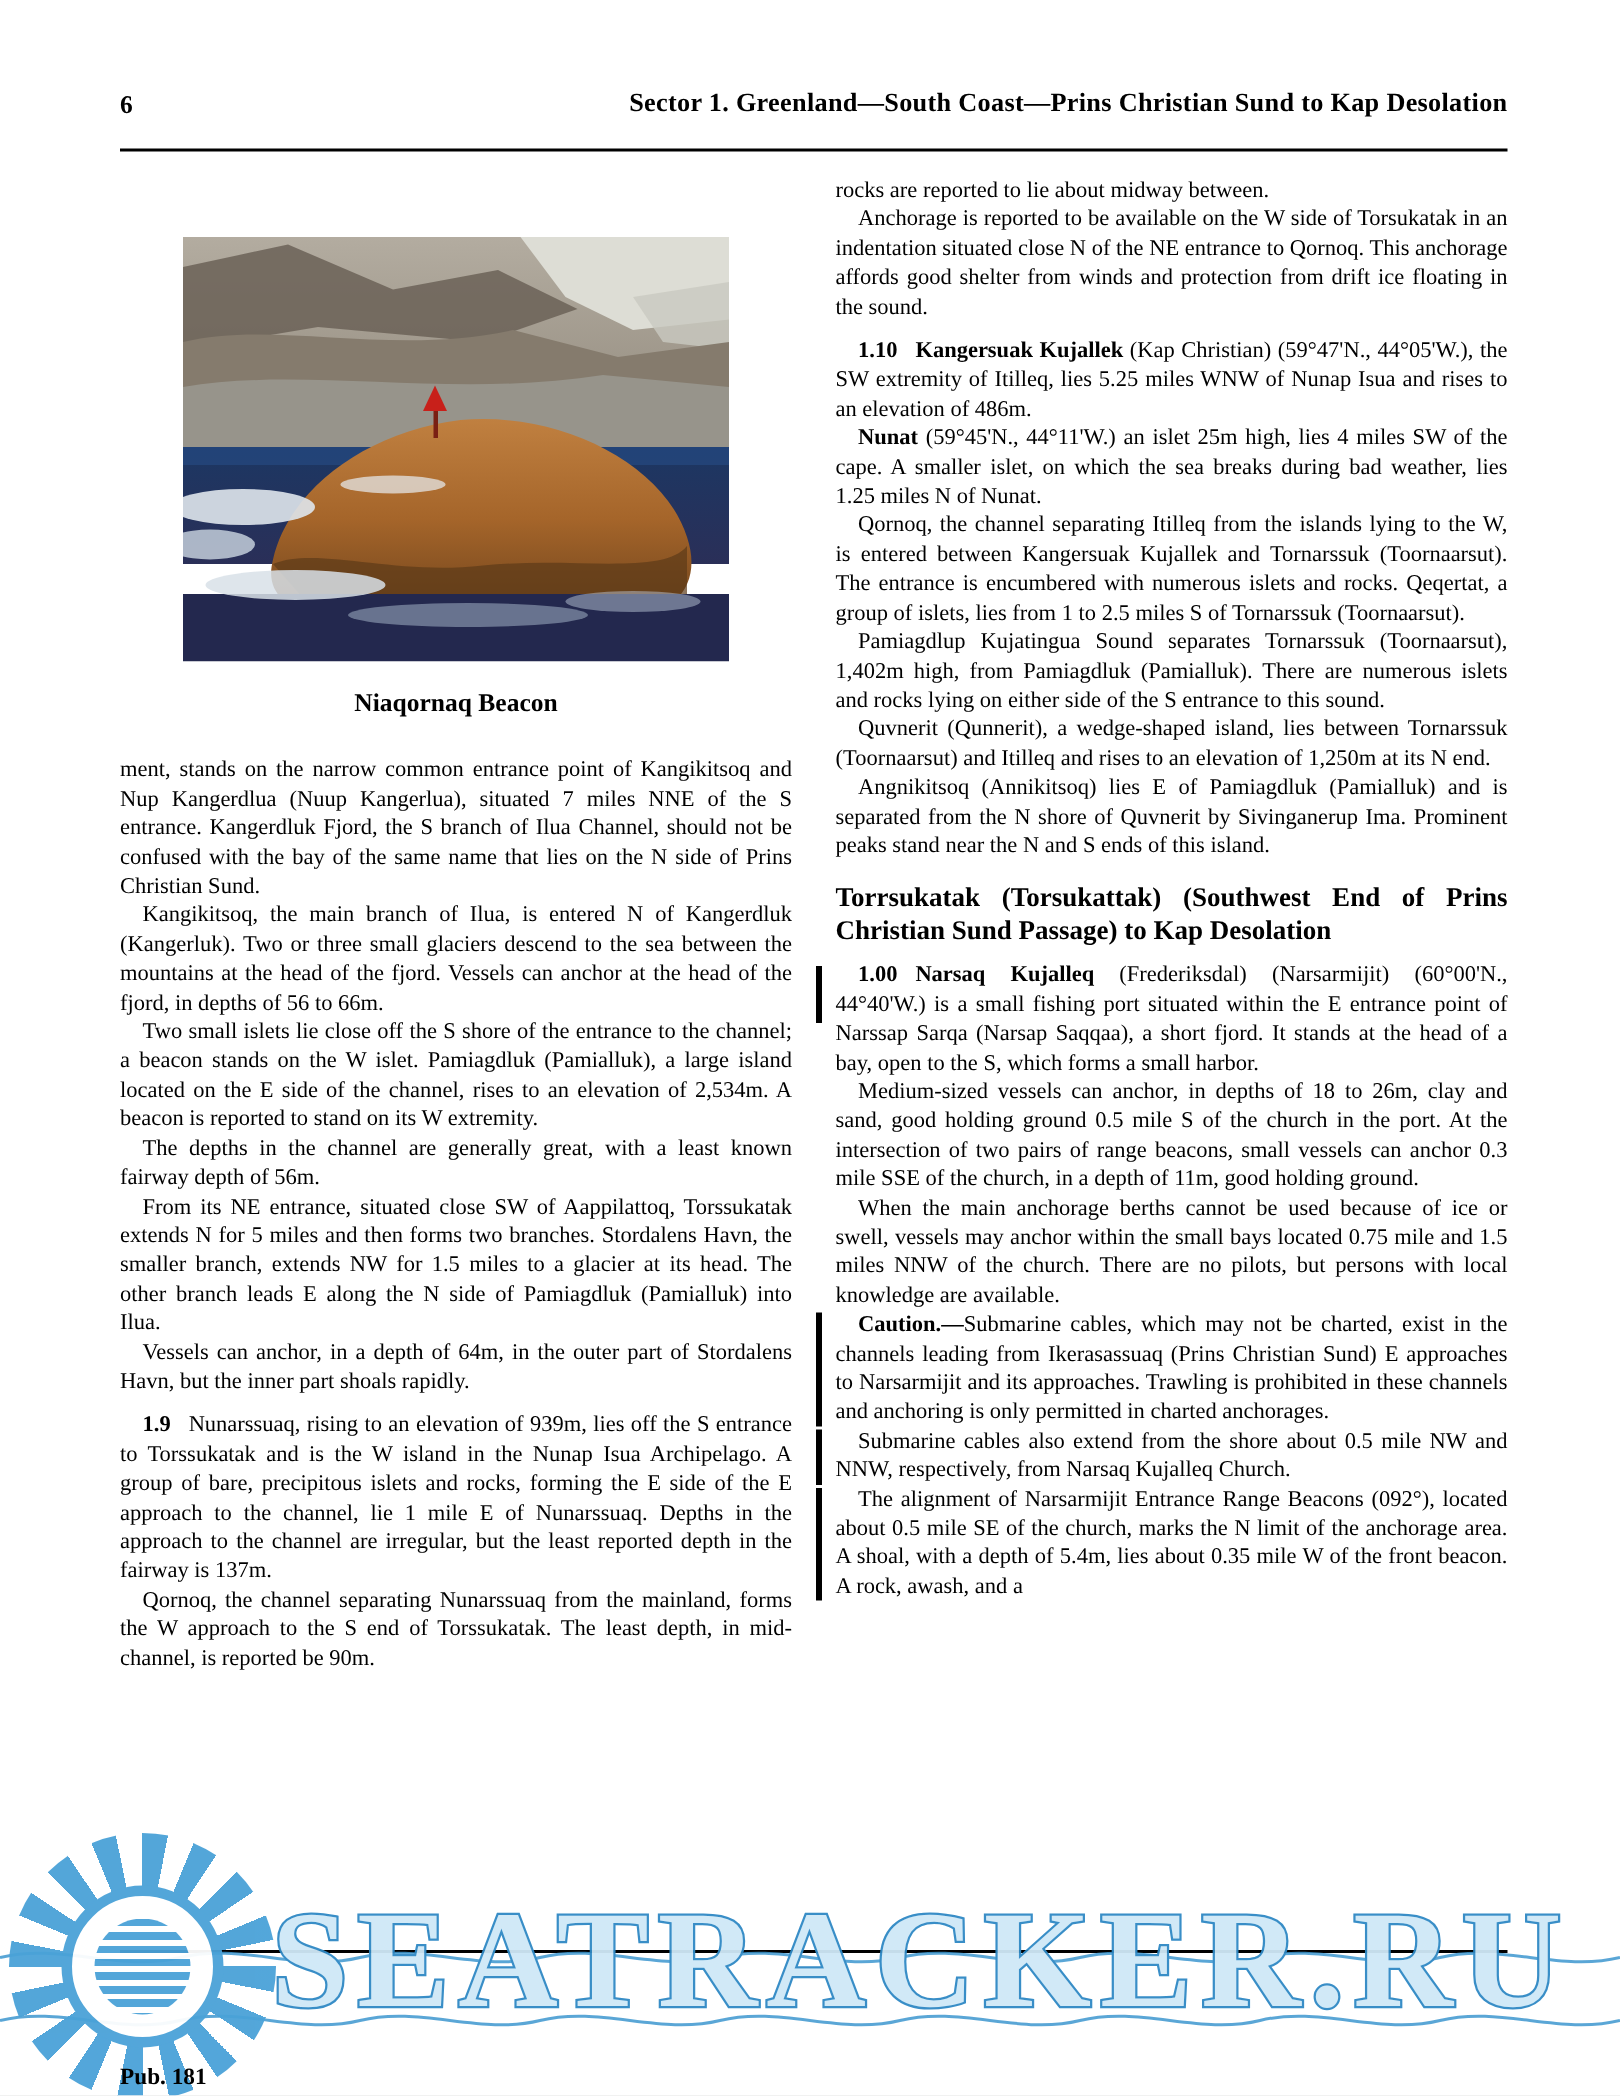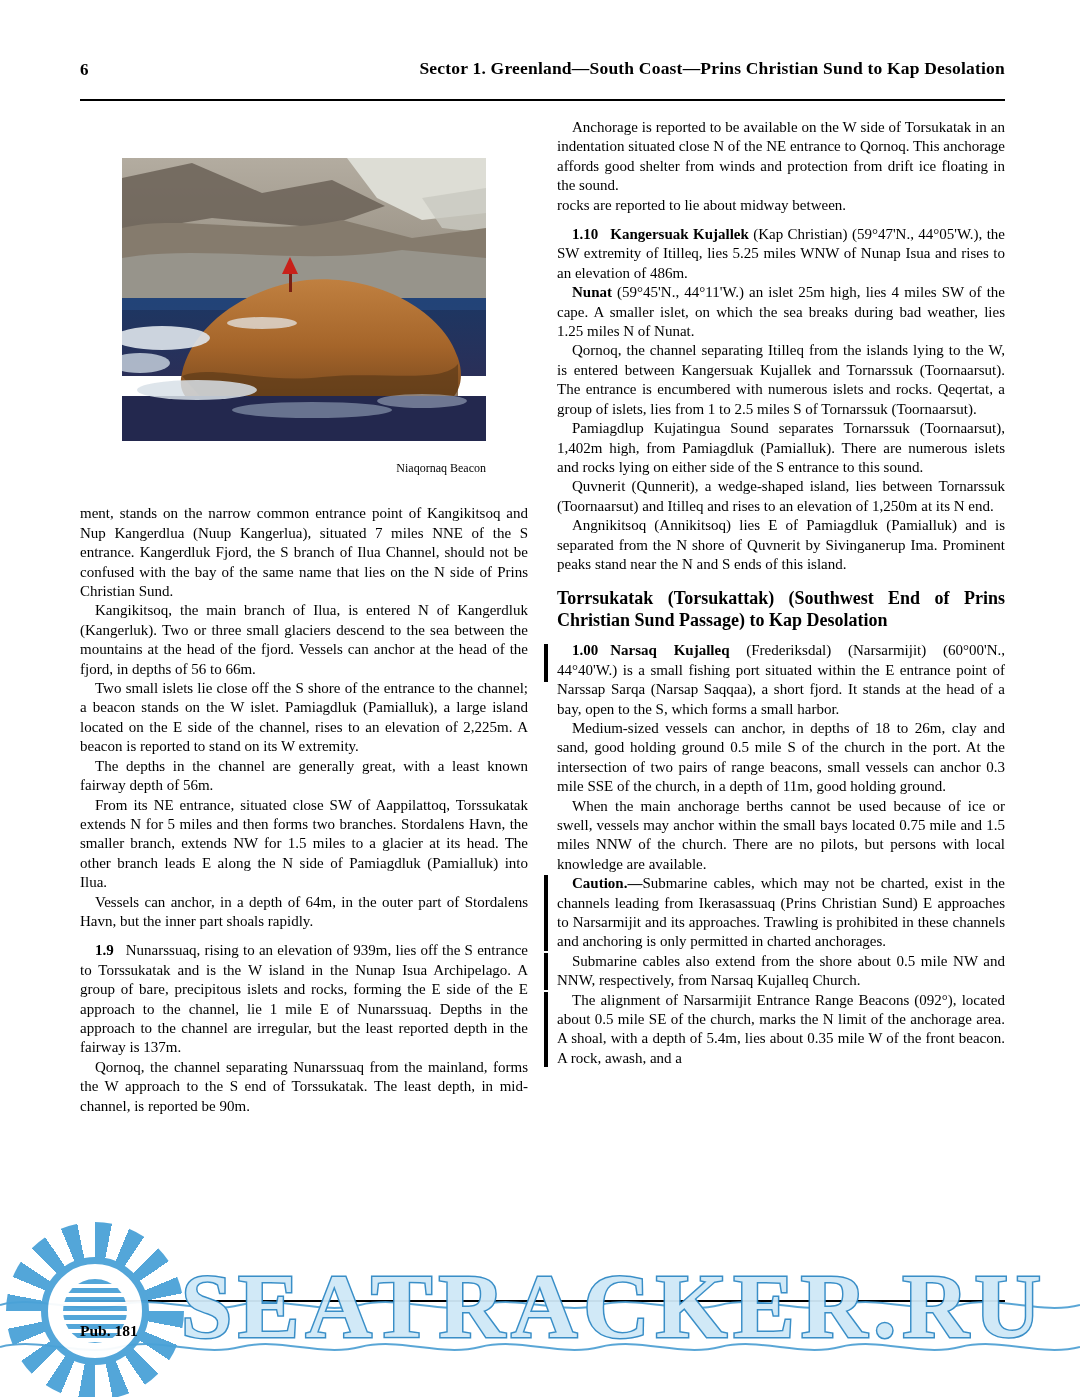--- a/index.html
+++ b/index.html
@@ -14,38 +14,38 @@
   .doc-title { text-align:right; font-weight:bold; font-size:17.5px; letter-spacing:0.2px; }
   .header-rule { position:absolute; top:99px; left:80px; width:925px; height:2px; background:#000; }
 
   
   .columns { position:absolute; top:118px; left:80px; width:925px; display:flex; gap:29px; z-index:1; }
   .col { width:448px; font-size:15px; line-height:19.4px; text-align:justify; }
 
   
   .photo-wrap { margin:40px 0 0 42px; width:364px; }
   .photo { display:block; width:364px; height:283px; }
-  .caption { text-align:right; font-weight:normal; font-size:12px; margin:18px 0 26px 0; }
+  .caption { text-align:center; font-weight:bold; font-size:17px; margin:18px 0 26px 0; }
 
   
   .para { margin:0; position:relative; }
   .para.indent { text-indent:15px; }
   .para.space-before { margin-top:10px; }
   .bold { font-weight:bold; }
   .lead { font-weight:bold; margin-right:12px; }
   .subhead { font-size:18px; font-weight:bold; text-align:justify; line-height:21.5px; margin:14px 0 9px 0; }
 
   
   .cb::before { content:""; position:absolute; left:-13px; width:3.5px; background:#000; }
   .cb-full::before { top:1px; bottom:1px; }
   .cb-short::before { top:3px; height:38px; }
 
   
   .footer-rule { position:absolute; top:1300px; left:80px; width:925px; height:2px; background:#000; z-index:1; }
-  .pub { position:absolute; left:80px; top:1322px; font-weight:bold; font-size:15.5px; z-index:6; }
+  .pub { position:absolute; left:80px; top:1376px; font-weight:bold; font-size:15.5px; z-index:6; }
 
   
   .watermark { position:absolute; left:0; top:1225px; width:906px; height:172px; z-index:4; opacity:0.95; pointer-events:none; }
   .wm-text { font-family:"Liberation Serif","DejaVu Serif",serif; font-weight:bold; letter-spacing:6px; }
   .sun { position:absolute; left:6px; top:1222px; width:178px; height:178px; border-radius:50%; z-index:5; opacity:0.95;
          background:repeating-conic-gradient(var(--logo-color,#4aa2d8) 0deg 11deg, rgba(255,255,255,0) 11deg 22.5deg); }
   .sun-inner { position:absolute; left:35px; top:35px; width:108px; height:108px; border-radius:50%;
                background:#ffffff; border:7px solid var(--logo-color,#4aa2d8); box-sizing:border-box; }
   .sun-core { position:absolute; left:15px; top:15px; width:64px; height:64px; border-radius:50%; overflow:hidden;
               background:repeating-linear-gradient(180deg, var(--logo-color,#4aa2d8) 0 5px, #ffffff 5px 9px); }
@@ -108,33 +108,33 @@
             <ellipse cx="75" cy="232" rx="60" ry="10" fill="#d8e0e8" opacity="0.85"></ellipse>
             <ellipse cx="190" cy="252" rx="80" ry="8" fill="#aebdd0" opacity="0.5"></ellipse>
             <ellipse cx="300" cy="243" rx="45" ry="7" fill="#b9c6d6" opacity="0.5"></ellipse>
           </g>
         </svg>
         <figcaption class="caption">Niaqornaq Beacon</figcaption>
       </figure>
       <div>
           <p class="para"><span>ment, stands on the narrow common entrance point of Kangikitsoq and Nup Kangerdlua (Nuup Kangerlua), situated 7 miles NNE of the S entrance. Kangerdluk Fjord, the S branch of Ilua Channel, should not be confused with the bay of the same name that lies on the N side of Prins Christian Sund.</span></p>
           <p class="para indent"><span>Kangikitsoq, the main branch of Ilua, is entered N of Kangerdluk (Kangerluk). Two or three small glaciers descend to the sea between the mountains at the head of the fjord. Vessels can anchor at the head of the fjord, in depths of 56 to 66m.</span></p>
-          <p class="para indent"><span>Two small islets lie close off the S shore of the entrance to the channel; a beacon stands on the W islet. Pamiagdluk (Pamialluk), a large island located on the E side of the channel, rises to an elevation of 2,225m. A beacon is reported to stand on its W extremity.</span></p>
+          <p class="para indent"><span>Two small islets lie close off the S shore of the entrance to the channel; a beacon stands on the W islet. Pamiagdluk (Pamialluk), a large island located on the E side of the channel, rises to an elevation of 2,534m. A beacon is reported to stand on its W extremity.</span></p>
           <p class="para indent"><span>The depths in the channel are generally great, with a least known fairway depth of 56m.</span></p>
           <p class="para indent"><span>From its NE entrance, situated close SW of Aappilattoq, Torssukatak extends N for 5 miles and then forms two branches. Stordalens Havn, the smaller branch, extends NW for 1.5 miles to a glacier at its head. The other branch leads E along the N side of Pamiagdluk (Pamialluk) into Ilua.</span></p>
           <p class="para indent"><span>Vessels can anchor, in a depth of 64m, in the outer part of Stordalens Havn, but the inner part shoals rapidly.</span></p>
           <p class="para indent space-before"><span class="bold lead">1.9</span><span>Nunarssuaq, rising to an elevation of 939m, lies off the S entrance to Torssukatak and is the W island in the Nunap Isua Archipelago. A group of bare, precipitous islets and rocks, forming the E side of the E approach to the channel, lie 1 mile E of Nunarssuaq. Depths in the approach to the channel are irregular, but the least reported depth in the fairway is 137m.</span></p>
           <p class="para indent"><span>Qornoq, the channel separating Nunarssuaq from the mainland, forms the W approach to the S end of Torssukatak. The least depth, in mid-channel, is reported be 90m.</span></p>
         </div>
     </div>
 
     <div class="col col-right">
       <div>
+          <p class="para"><span>rocks are reported to lie about midway between.</span></p>
           <p class="para indent"><span>Anchorage is reported to be available on the W side of Torsukatak in an indentation situated close N of the NE entrance to Qornoq. This anchorage affords good shelter from winds and protection from drift ice floating in the sound.</span></p>
-          <p class="para"><span>rocks are reported to lie about midway between.</span></p>
           <p class="para indent space-before"><span class="bold lead">1.10</span><span class="bold">Kangersuak Kujallek</span><span> (Kap Christian) (59°47'N., 44°05'W.), the SW extremity of Itilleq, lies 5.25 miles WNW of Nunap Isua and rises to an elevation of 486m.</span></p>
           <p class="para indent"><span class="bold">Nunat</span><span> (59°45'N., 44°11'W.) an islet 25m high, lies 4 miles SW of the cape. A smaller islet, on which the sea breaks during bad weather, lies 1.25 miles N of Nunat.</span></p>
           <p class="para indent"><span>Qornoq, the channel separating Itilleq from the islands lying to the W, is entered between Kangersuak Kujallek and Tornarssuk (Toornaarsut). The entrance is encumbered with numerous islets and rocks. Qeqertat, a group of islets, lies from 1 to 2.5 miles S of Tornarssuk (Toornaarsut).</span></p>
           <p class="para indent"><span>Pamiagdlup Kujatingua Sound separates Tornarssuk (Toornaarsut), 1,402m high, from Pamiagdluk (Pamialluk). There are numerous islets and rocks lying on either side of the S entrance to this sound.</span></p>
           <p class="para indent"><span>Quvnerit (Qunnerit), a wedge-shaped island, lies between Tornarssuk (Toornaarsut) and Itilleq and rises to an elevation of 1,250m at its N end.</span></p>
           <p class="para indent"><span>Angnikitsoq (Annikitsoq) lies E of Pamiagdluk (Pamialluk) and is separated from the N shore of Quvnerit by Sivinganerup Ima. Prominent peaks stand near the N and S ends of this island.</span></p>
           <h2 class="subhead">Torrsukatak (Torsukattak) (Southwest End of Prins Christian Sund Passage) to Kap Desolation</h2>
           <p class="para indent space-before cb cb-short"><span class="bold lead">1.00</span><span class="bold">Narsaq Kujalleq</span><span> (Frederiksdal) (Narsarmijit) (60°00'N., 44°40'W.) is a small fishing port situated within the E entrance point of Narssap Sarqa (Narsap Saqqaa), a short fjord. It stands at the head of a bay, open to the S, which forms a small harbor.</span></p>
           <p class="para indent"><span>Medium-sized vessels can anchor, in depths of 18 to 26m, clay and sand, good holding ground 0.5 mile S of the church in the port. At the intersection of two pairs of range beacons, small vessels can anchor 0.3 mile SSE of the church, in a depth of 11m, good holding ground.</span></p>
           <p class="para indent"><span>When the main anchorage berths cannot be used because of ice or swell, vessels may anchor within the small bays located 0.75 mile and 1.5 miles NNW of the church. There are no pilots, but persons with local knowledge are available.</span></p>

